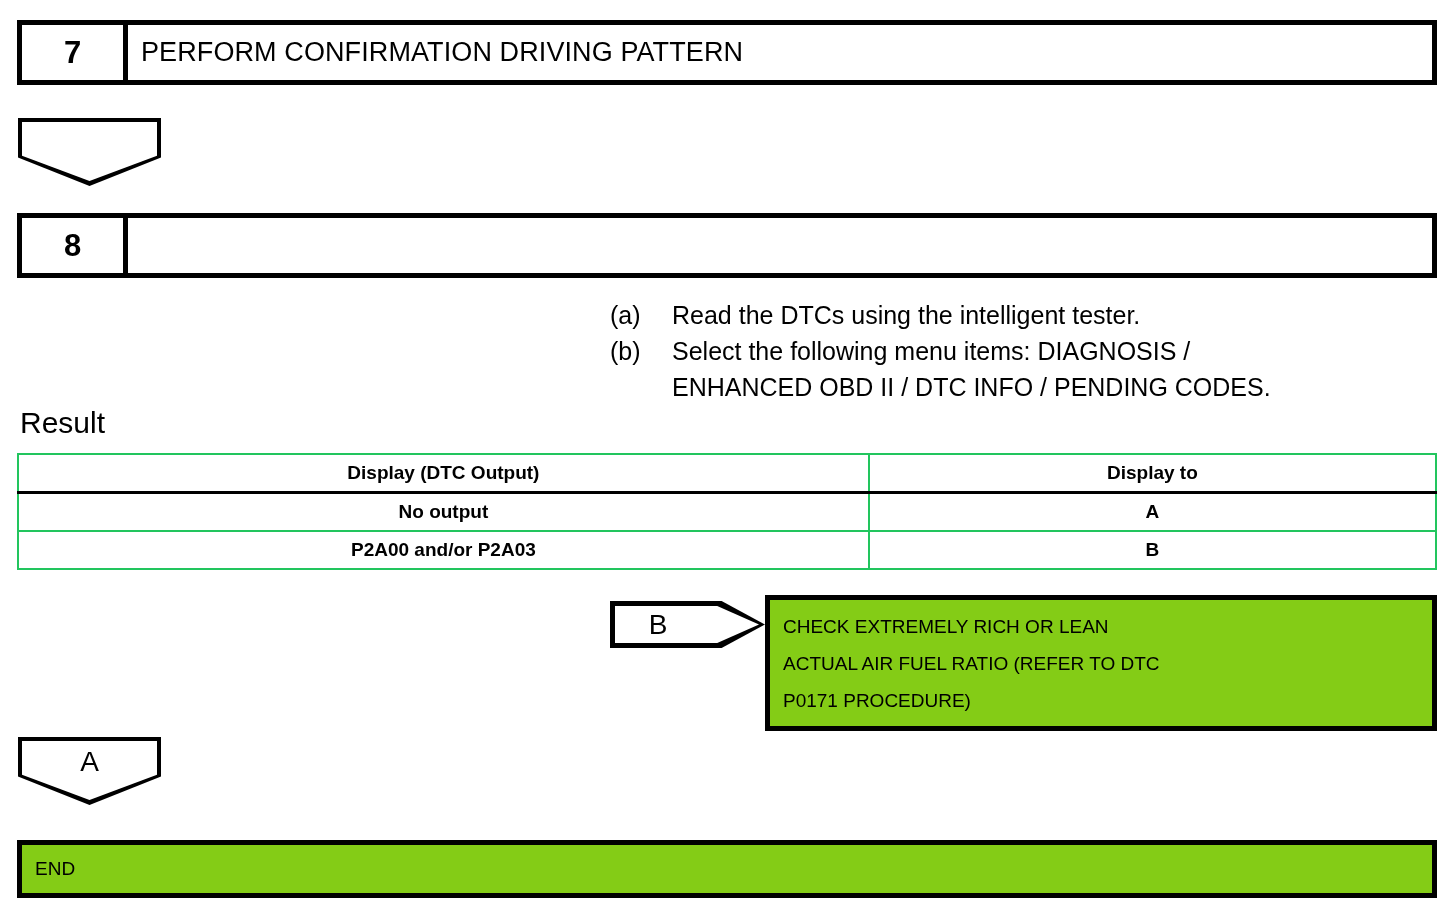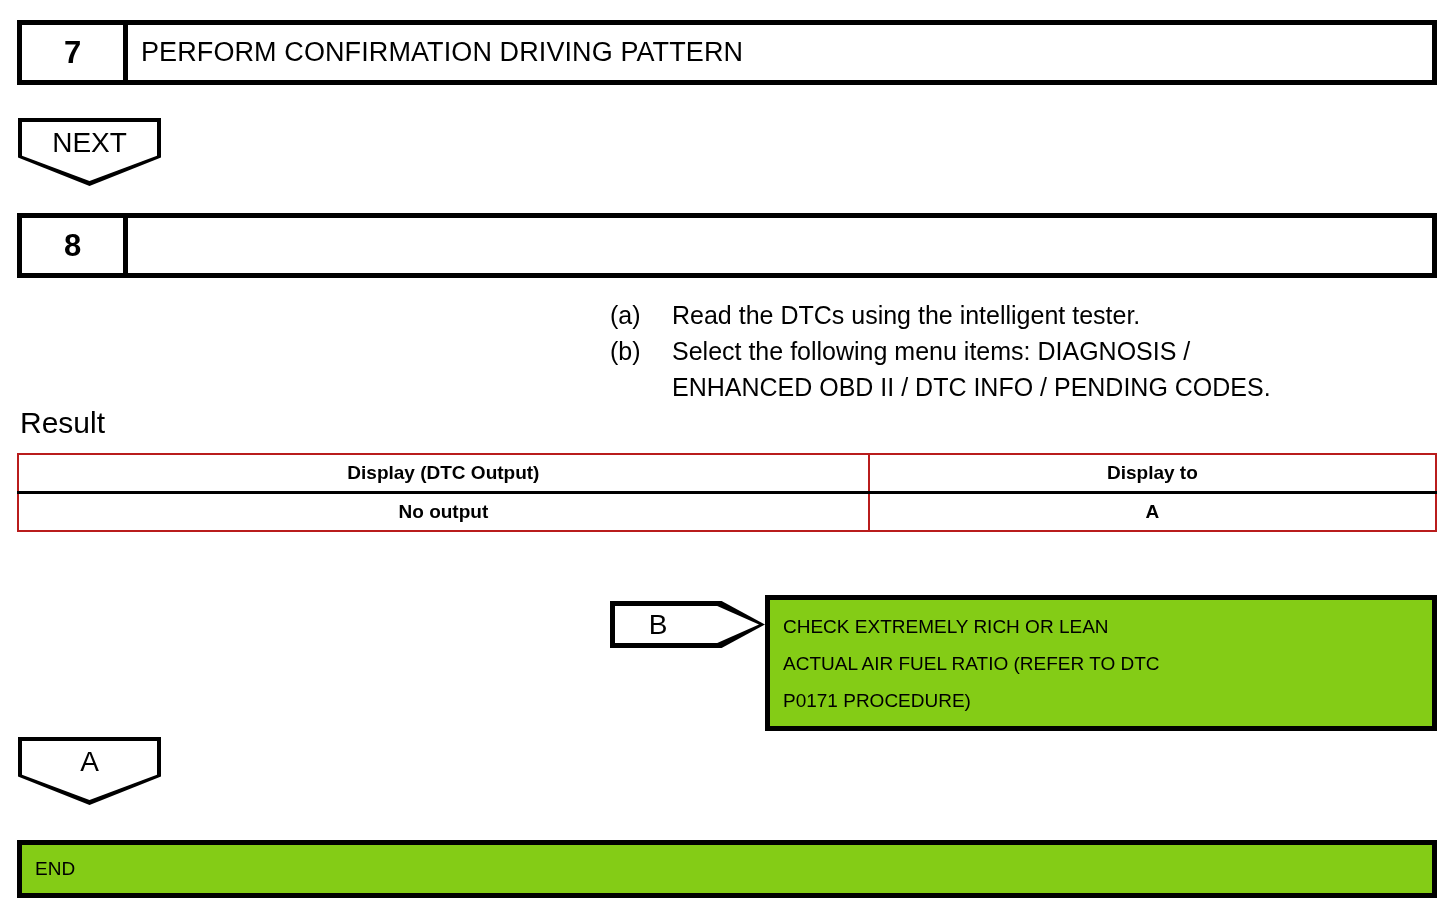--- a/index.html
+++ b/index.html
@@ -132,21 +132,21 @@
     border-collapse: collapse;
     background: #fff;
   }
   .result-table table {
     border-collapse: collapse;
     width: 100%;
     table-layout: fixed;
   }
   .result-table th,
   .result-table td {
-    border: 2px solid #b91c1c;
+    border: 2px solid #22c55e;
     text-align: center;
     font-size: 19px;
     font-weight: bold;
     height: 36px;
     padding: 0 4px;
   }
   .result-table thead th {
     border-bottom: 3px solid #000;
   }
 
@@ -169,21 +169,20 @@
 
 <div id="page">
 
   <div class="step-box" style="left:17px; top:20px; width:1420px; height:65px;">
     <div class="step-num">7</div>
     <div class="step-title">PERFORM CONFIRMATION DRIVING PATTERN</div>
   </div>
 
   <div class="pent-down" style="left:18px; top:118px; width:143px; height:68px;">
     <div class="inner"></div>
-    <div class="pent-label">NEXT</div>
   </div>
 
   <div class="step-box" style="left:17px; top:213px; width:1420px; height:65px;">
     <div class="step-num">8</div>
   </div>
 
   <div class="instructions" style="left:610px; top:297px; width:820px;">
     <div class="instr-row">
       <span class="instr-marker">(a)</span>
       <span class="instr-text">Read the DTCs using the intelligent tester.</span>
@@ -207,20 +206,24 @@
         <tr>
           <th>Display (DTC Output)</th>
           <th>Display to</th>
         </tr>
       </thead>
       <tbody>
         <tr>
           <td>No output</td>
           <td>A</td>
         </tr>
+        <tr>
+          <td>P2A00 and/or P2A03</td>
+          <td>B</td>
+        </tr>
       </tbody>
     </table>
   </div>
 
   <div class="arrow-right" style="left:610px; top:601px; width:155px; height:47px;">
     <div class="inner"></div>
     <div class="arrow-label">B</div>
   </div>
 
   <div class="plain-box" style="left:765px; top:595px; width:672px; height:136px;">

